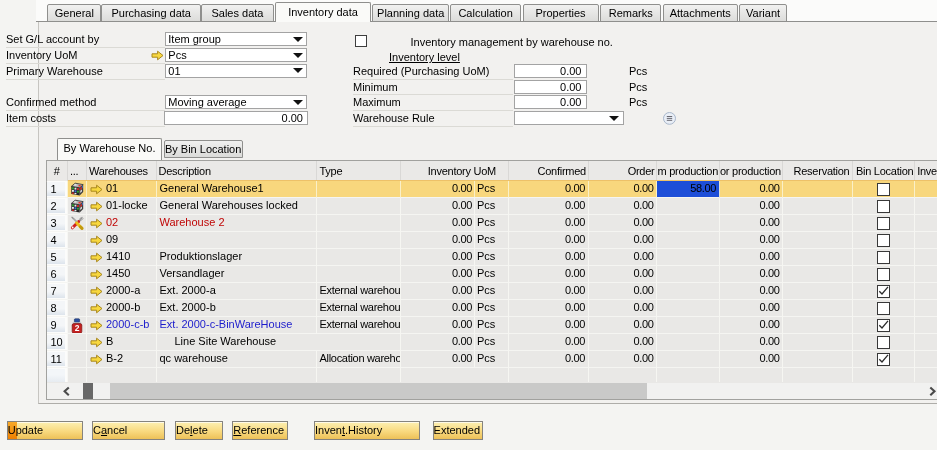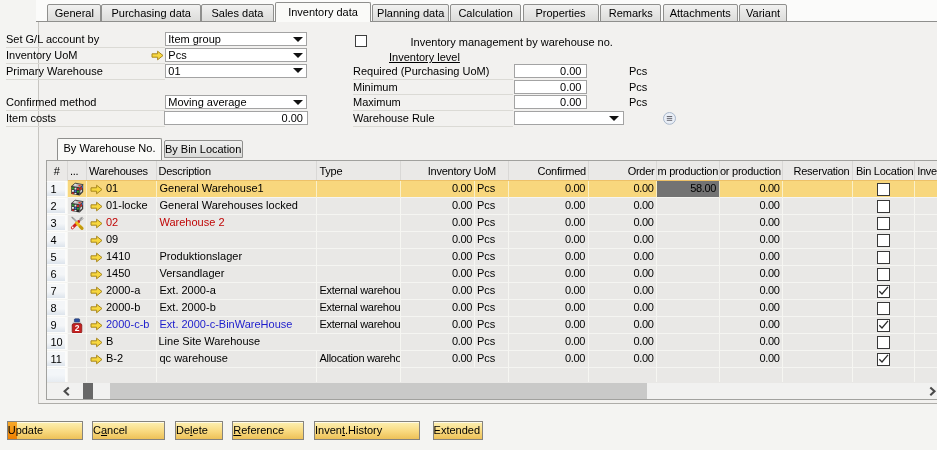--- a/index.html
+++ b/index.html
@@ -137,21 +137,21 @@
       <span style="position:absolute;left:19px;">01</span>
     </div>
     <div class="cell" style="left:120.5px;width:160.5px;background:#f8d77d;border-right-color:rgba(250,243,208,0.9);padding-left:3px;"><span style="">General Warehouse1</span></div>
     <div class="cell" style="left:281.0px;width:83.5px;background:#f8d77d;border-right-color:rgba(250,243,208,0.9);padding-left:2.5px;letter-spacing:-0.3px;"></div>
     <div class="cell" style="left:364.5px;width:108.0px;background:#f8d77d;border-right-color:rgba(250,243,208,0.9);">
       <div style="position:absolute;left:0;top:0;bottom:0;width:74.0px;text-align:right;padding-right:1.5px;border-right:1px solid rgba(250,243,208,0.9);line-height:15.5px;letter-spacing:-0.35px">0.00</div>
       <div style="position:absolute;left:76.5px;top:0;line-height:15.5px">Pcs</div>
     </div>
     <div class="cell" style="left:472.5px;width:80.0px;background:#f8d77d;border-right-color:rgba(250,243,208,0.9);padding-right:2.5px;text-align:right;letter-spacing:-0.35px;">0.00</div>
     <div class="cell" style="left:552.5px;width:68.5px;background:#f8d77d;border-right-color:rgba(250,243,208,0.9);padding-right:2.5px;text-align:right;letter-spacing:-0.35px;">0.00</div>
-    <div class="cell" style="left:621.0px;width:62.5px;background:#737373;border-right-color:rgba(250,243,208,0.9);padding-right:2.5px;text-align:right;letter-spacing:-0.35px;">58.00</div>
+    <div class="cell" style="left:621.0px;width:62.5px;background:#1d4ed8;border-right-color:rgba(250,243,208,0.9);padding-right:2.5px;text-align:right;letter-spacing:-0.35px;">58.00</div>
     <div class="cell" style="left:683.5px;width:63.5px;background:#f8d77d;border-right-color:rgba(250,243,208,0.9);padding-right:2.5px;text-align:right;letter-spacing:-0.35px;">0.00</div>
     <div class="cell" style="left:747.0px;width:69.5px;background:#f8d77d;border-right-color:rgba(250,243,208,0.9);"></div>
     <div class="cell" style="left:816.5px;width:62.5px;background:#f8d77d;border-right-color:rgba(250,243,208,0.9);">
       <div style="position:absolute;left:24px;top:1.5px;width:13.5px;height:13.5px;background:#fff;border:1.2px solid #383838"></div>
     </div>
     <div class="cell" style="left:879.0px;width:25.5px;background:#f8d77d;border-right-color:rgba(250,243,208,0.9);"></div>
   </div>
 <div class="abs" style="left:0;top:198.0px;height:17px;width:937px">
     <div class="cell" style="left:10.5px;width:21.5px;background:#fcfcfb;border-right-color:rgba(246,246,243,0.92);">
       <div style="position:absolute;left:0.5px;top:0.5px;right:2px;bottom:1.5px;background:linear-gradient(#f4f6f8 55%,#dde4ec);padding-left:3.5px;line-height:14.5px">2</div>
@@ -417,21 +417,21 @@
     <div class="cell" style="left:10.5px;width:21.5px;background:#fcfcfb;border-right-color:rgba(246,246,243,0.92);">
       <div style="position:absolute;left:0.5px;top:0.5px;right:2px;bottom:1.5px;background:linear-gradient(#f4f6f8 55%,#dde4ec);padding-left:3.5px;line-height:14.5px">10</div>
     </div>
     <div class="cell" style="left:32.0px;width:19.0px;background:#e9e8e6;border-right-color:rgba(246,246,243,0.92);"></div>
     <div class="cell" style="left:51.0px;width:69.5px;background:#e9e8e6;border-right-color:rgba(246,246,243,0.92);">
       <svg class="goldarr" style="left:2.5px;top:2.5px" width="13" height="11" viewBox="0 0 13 11">
         <path d="M1 3.8 h5.6 V1.2 L12 5.5 L6.6 9.8 V7.2 H1 z" fill="#f8d83f" stroke="#a8871e" stroke-width="1"></path>
       </svg>
       <span style="position:absolute;left:19px;">B</span>
     </div>
-    <div class="cell" style="left:120.5px;width:169px;background:#e9e8e6;border-right-color:rgba(246,246,243,0.92);padding-left:2px;"><span style="">Line Site Warehouse</span></div>
+    <div class="cell" style="left:120.5px;width:169px;background:#e9e8e6;border-right-color:rgba(246,246,243,0.92);padding-left:18px;"><span style="">Line Site Warehouse</span></div>
     <div class="cell" style="left:281.0px;width:83.5px;background:#e9e8e6;border-right-color:rgba(246,246,243,0.92);padding-left:2.5px;letter-spacing:-0.3px;"></div>
     <div class="cell" style="left:364.5px;width:108.0px;background:#e9e8e6;border-right-color:rgba(246,246,243,0.92);">
       <div style="position:absolute;left:0;top:0;bottom:0;width:74.0px;text-align:right;padding-right:1.5px;border-right:1px solid rgba(246,246,243,0.92);line-height:15.5px;letter-spacing:-0.35px">0.00</div>
       <div style="position:absolute;left:76.5px;top:0;line-height:15.5px">Pcs</div>
     </div>
     <div class="cell" style="left:472.5px;width:80.0px;background:#e9e8e6;border-right-color:rgba(246,246,243,0.92);padding-right:2.5px;text-align:right;letter-spacing:-0.35px;">0.00</div>
     <div class="cell" style="left:552.5px;width:68.5px;background:#e9e8e6;border-right-color:rgba(246,246,243,0.92);padding-right:2.5px;text-align:right;letter-spacing:-0.35px;">0.00</div>
     <div class="cell" style="left:621.0px;width:62.5px;background:#e9e8e6;border-right-color:rgba(246,246,243,0.92);padding-right:2.5px;text-align:right;letter-spacing:-0.35px;"></div>
     <div class="cell" style="left:683.5px;width:63.5px;background:#e9e8e6;border-right-color:rgba(246,246,243,0.92);padding-right:2.5px;text-align:right;letter-spacing:-0.35px;">0.00</div>
     <div class="cell" style="left:747.0px;width:69.5px;background:#e9e8e6;border-right-color:rgba(246,246,243,0.92);"></div>
@@ -500,21 +500,21 @@
 <svg width="910" height="17" viewBox="0 0 910 17" style="position:absolute;z-index:2">
       <path d="M21.8 4.4 L17.6 8.3 L21.8 12.2" fill="none" stroke="#4a4a4a" stroke-width="2.1"></path>
       <path d="M883.3 4.4 L887.5 8.3 L883.3 12.2" fill="none" stroke="#4a4a4a" stroke-width="2.1"></path>
     </svg>
 <div class="abs" style="left:27.5px;top:0.5px;width:537px;height:15.8px;background:#c9c9c8"></div>
 <div class="abs" style="left:892.5px;top:0;width:17px;height:16.8px;background:#c6c6c5"></div>
 </div>
 <div class="btn" style="left:6.7px;width:76.5px"><div style="position:absolute;left:0;top:0;bottom:0;width:9.5px;background:linear-gradient(#f9a928,#ee8000)"></div><span style="position:relative">Update</span></div>
 <div class="btn" style="left:92px;width:73px"><span style="position:relative">C<u>a</u>ncel</span></div>
 <div class="btn" style="left:175px;width:48px"><span style="position:relative">De<u>l</u>ete</span></div>
-<div class="btn" style="left:232.3px;width:72px"><span style="position:relative"><u>R</u>eference</span></div>
+<div class="btn" style="left:232.3px;width:56px"><span style="position:relative"><u>R</u>eference</span></div>
 <div class="btn" style="left:314px;width:106px"><span style="position:relative">Inven<u>t</u>.History</span></div>
 <div class="btn" style="left:432.6px;width:50px"><span style="position:relative">Extended</span></div>
 <div class="abs" style="left:914.5px;top:427.5px"><svg width="17" height="17" viewBox="0 0 17 17">
       <path d="M1 1 h6 v2.6 h-3.4 v3.4 h-2.6 z" fill="#3c3c3c"></path>
       <path d="M10 1 h4.4 l1.6 1.6 v4.4 h-6 z" fill="#ee7f1d"></path>
       <rect x="1" y="10" width="6" height="6" fill="#3c3c3c"></rect>
       <path d="M16 10 v6 h-6 v-2.6 h3.4 v-3.4 z" fill="#3c3c3c"></path>
     </svg></div>
 <div class="abs" style="left:901.5px;top:98px;z-index:9"><svg width="14" height="20" viewBox="0 0 14 20">
       <path d="M1 1 L1 15.2 L4.4 12 L6.7 17.6 L9.3 16.5 L6.9 11 L11.6 11 Z" fill="#fff" stroke="#30303c" stroke-width="1.1"></path>

